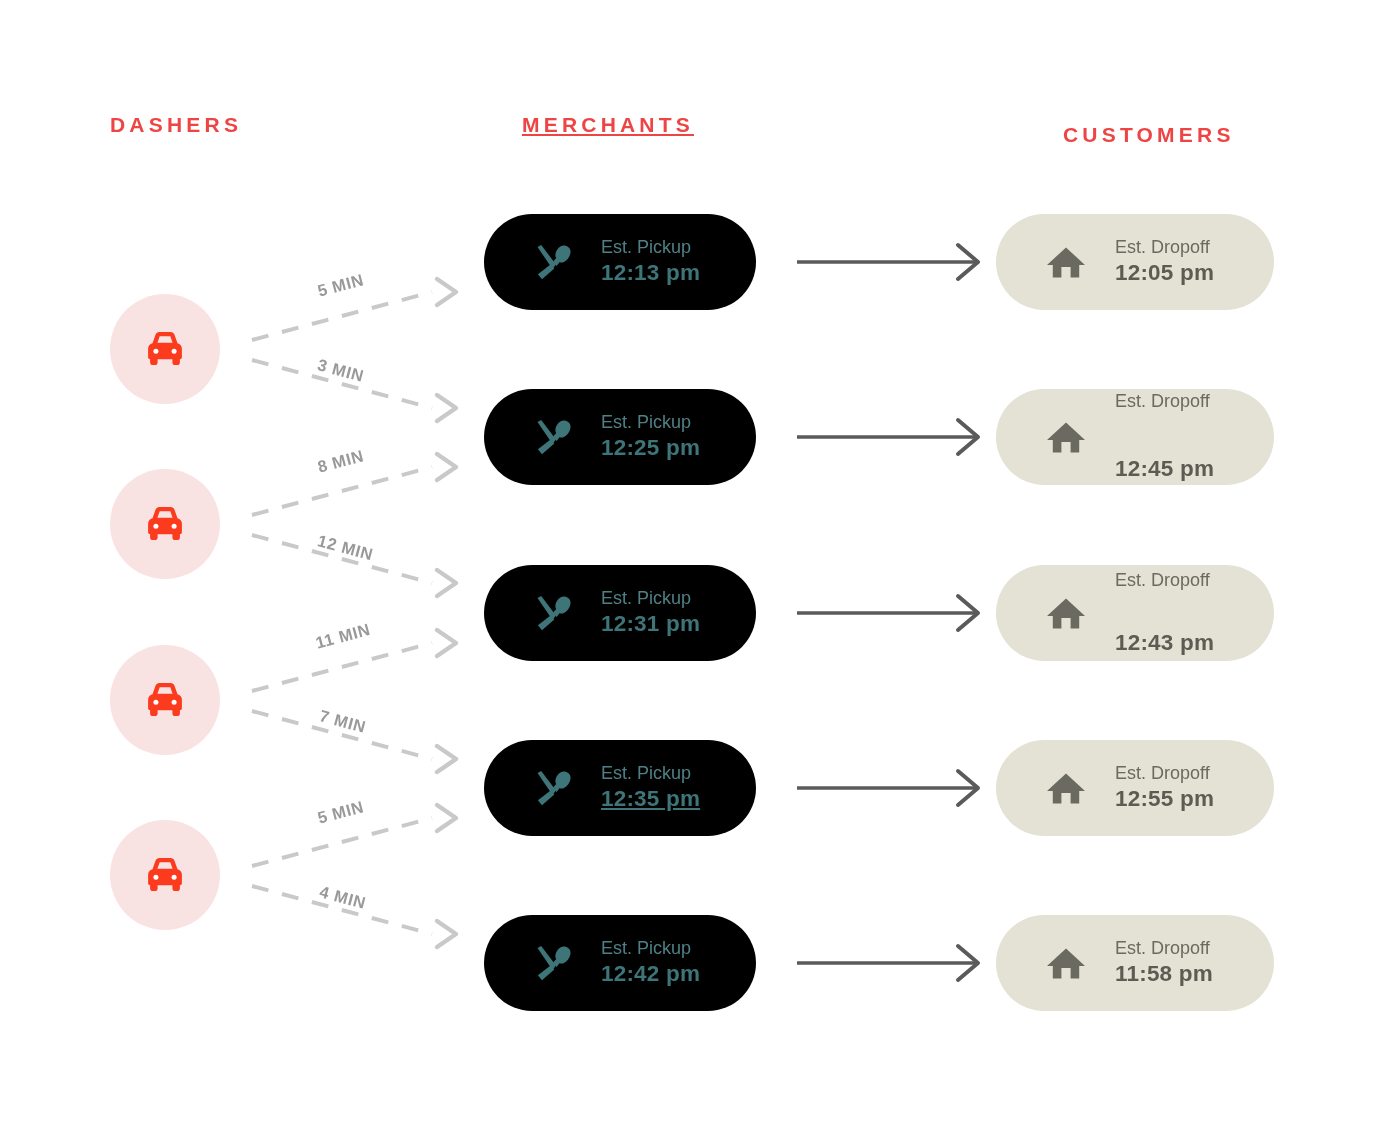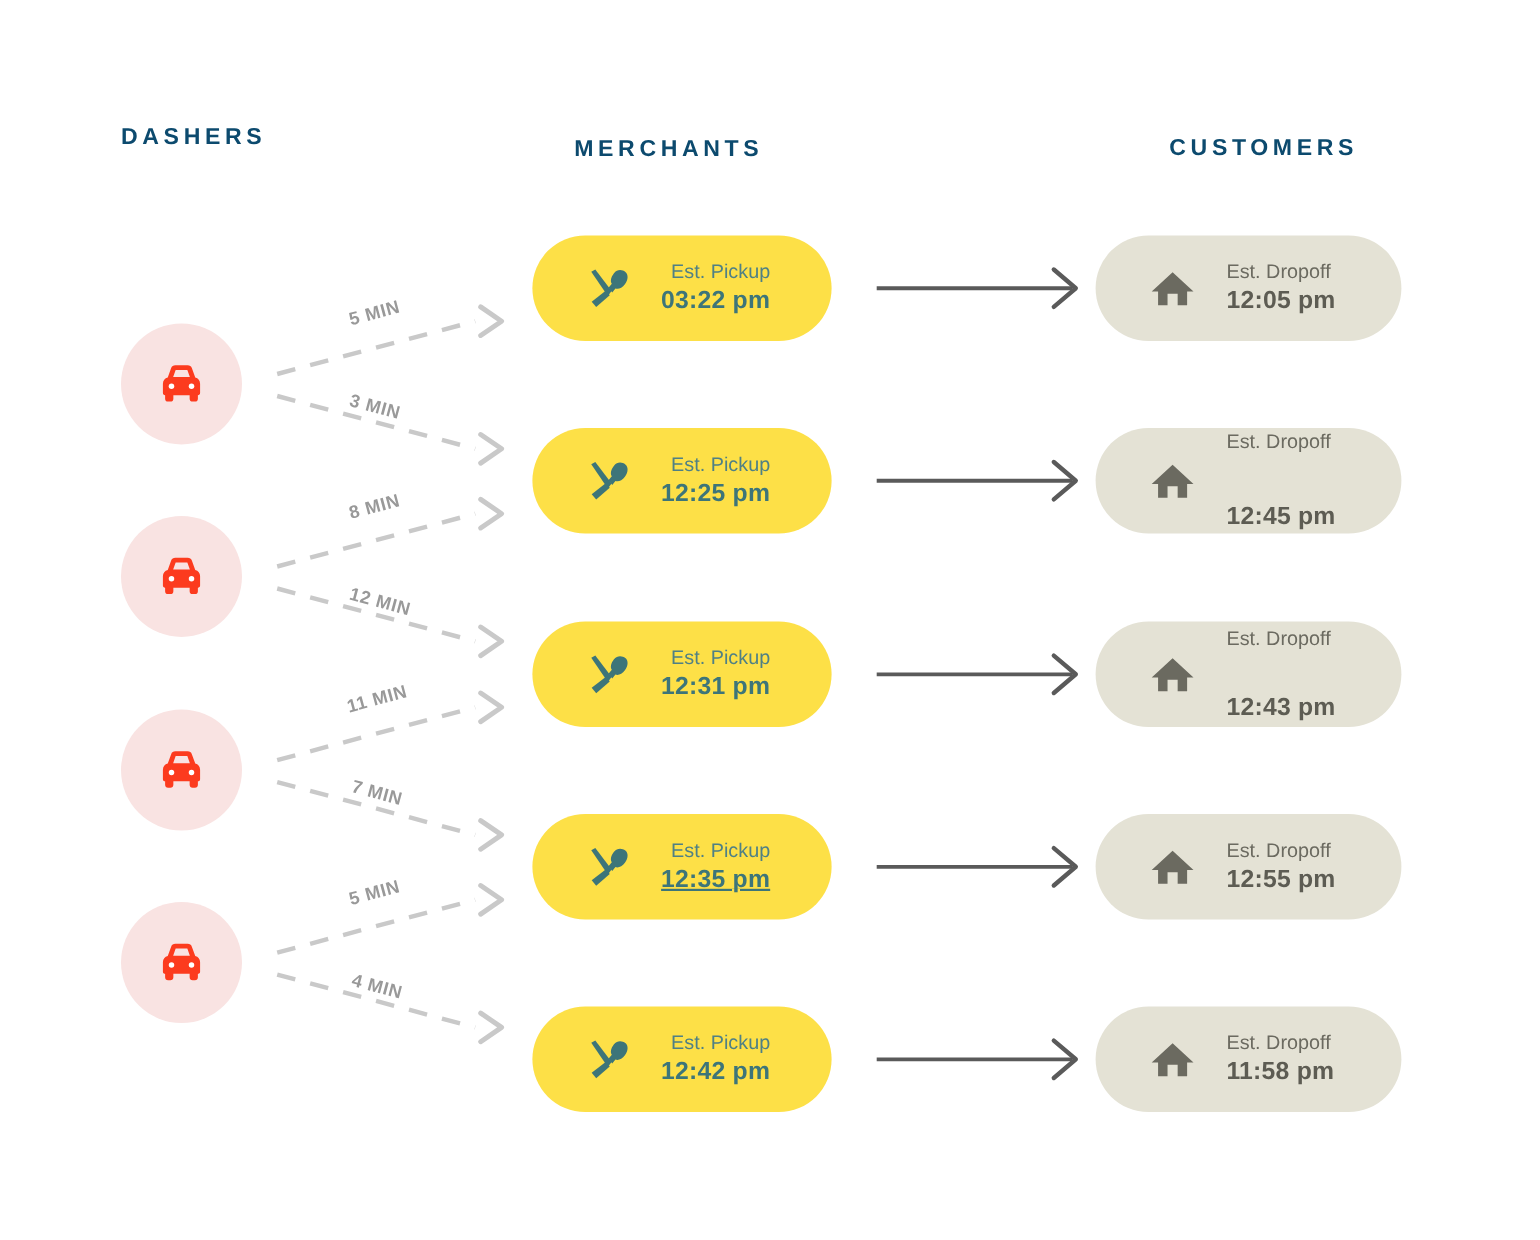--- a/index.html
+++ b/index.html
@@ -19,26 +19,26 @@
     position: absolute;
     inset: 0;
   }
 
   
   .col-header {
     position: absolute;
     font-size: 21px;
     font-weight: bold;
     letter-spacing: 4.2px;
-    color: #0c4a6e;
+    color: #ef4444;
     text-transform: uppercase;
     white-space: nowrap;
   }
   #hdr-dashers   { left: 110px;  top: 113px; }
-  #hdr-merchants { left: 522px;  top: 124px; }
+  #hdr-merchants { left: 522px;  top: 113px; text-decoration: underline; }
   #hdr-customers { left: 1063px; top: 123px; }
 
   
   .dasher-node {
     position: absolute;
     width: 110px;
     height: 110px;
     border-radius: 50%;
     background: #f9e3e2;
     display: flex;
@@ -73,23 +73,22 @@
     position: absolute;
     height: 96px;
     border-radius: 48px;
     display: flex;
     align-items: center;
     box-sizing: border-box;
   }
   .pill-merchant {
     left: 484px;
     width: 272px;
-    background: #fde047;
+    background: #000000;
     padding-left: 48px;
-    text-align: right;
   }
   .pill-customer {
     left: 996px;
     width: 278px;
     background: #e4e2d5;
     padding-left: 50px;
   }
   .pill-icon {
     flex: 0 0 auto;
     display: flex;
@@ -220,21 +219,21 @@
       <svg width="42" height="42" viewBox="0 0 42 42">
         <g fill="#3d7579">
           <path d="M5.5 6.0 L9.2 4.0 L24.0 23.5 L20.5 28.0 Z"></path>
           <path d="M36.5 6.2 C39.3 8.3 39.3 13.2 36.1 17.4 C33.5 20.8 30.0 22.3 27.5 21.2 L24.6 24.9 L21.2 20.6 L24.2 16.9 C22.6 14.7 23.4 11.0 26.0 7.6 C29.2 3.4 33.7 4.1 36.5 6.2 Z"></path>
           <path d="M18.9 23.2 L22.3 27.5 L10.0 38.2 L5.9 33.3 Z"></path>
         </g>
       </svg>
     </span>
     <span class="pill-text">
       <span class="pill-label" style="display:block;">Est. Pickup</span>
-      <span class="pill-time" style="display:block;">03:22 pm</span>
+      <span class="pill-time" style="display:block;">12:13 pm</span>
     </span>
   </div>
 
   <div class="pill pill-merchant" style="top:389px;">
     <span class="pill-icon">
       <svg width="42" height="42" viewBox="0 0 42 42">
         <g fill="#3d7579">
           <path d="M5.5 6.0 L9.2 4.0 L24.0 23.5 L20.5 28.0 Z"></path>
           <path d="M36.5 6.2 C39.3 8.3 39.3 13.2 36.1 17.4 C33.5 20.8 30.0 22.3 27.5 21.2 L24.6 24.9 L21.2 20.6 L24.2 16.9 C22.6 14.7 23.4 11.0 26.0 7.6 C29.2 3.4 33.7 4.1 36.5 6.2 Z"></path>
           <path d="M18.9 23.2 L22.3 27.5 L10.0 38.2 L5.9 33.3 Z"></path>

